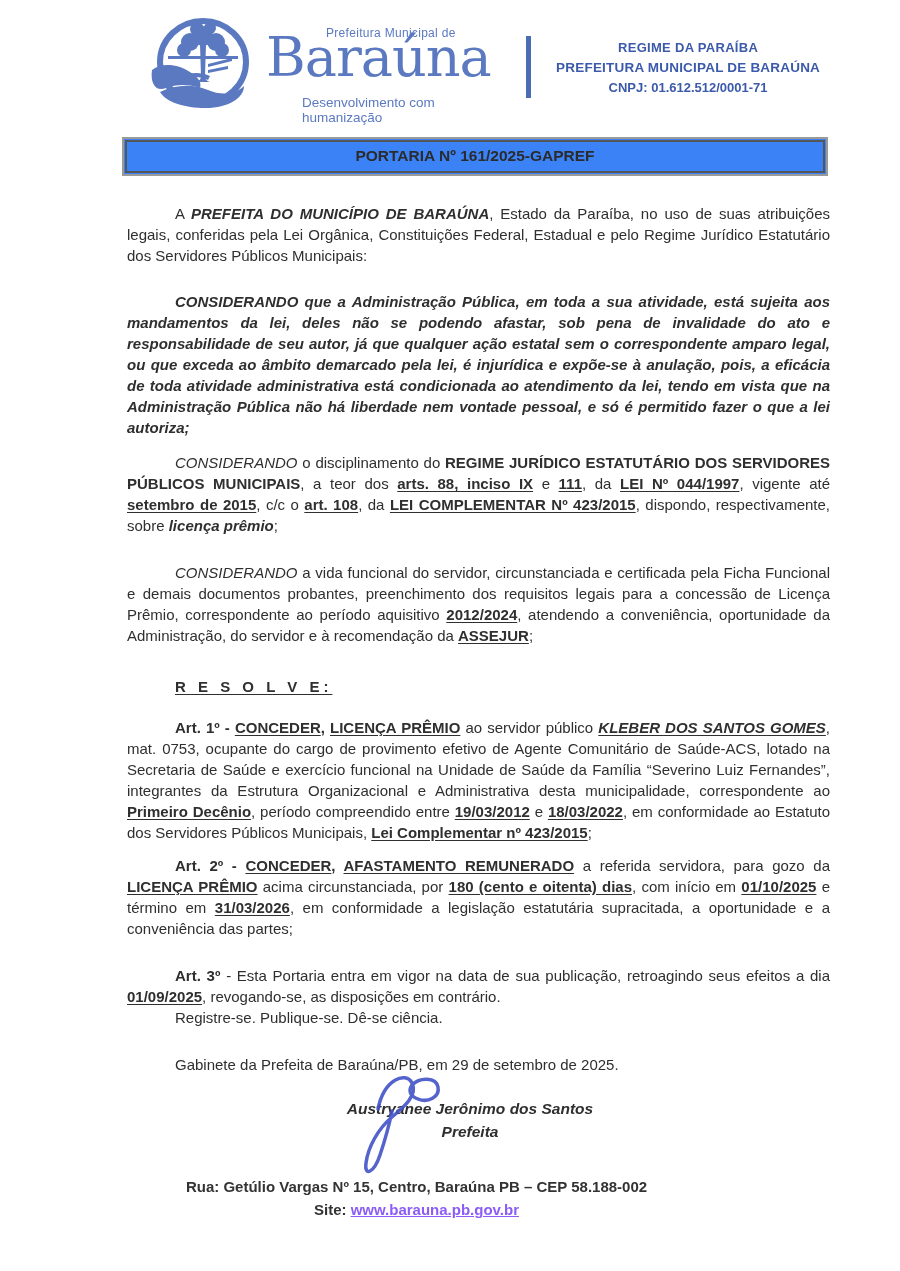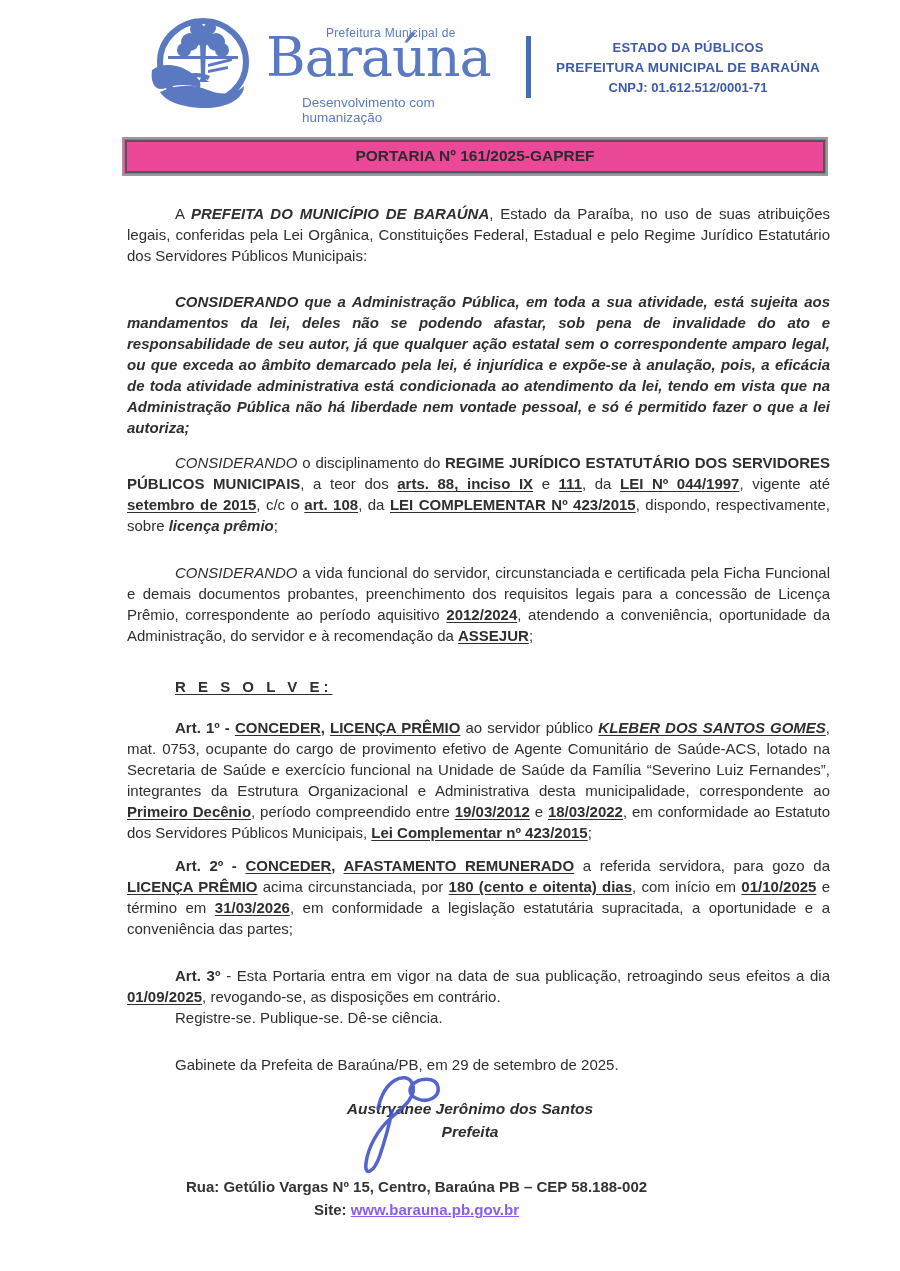--- a/index.html
+++ b/index.html
@@ -13,21 +13,21 @@
   .brand{margin-left:4px;}
   .brand-small{font-size:12px;color:#5b79c0;margin:12px 0 0 60px;letter-spacing:.3px;}
   .brand-name{font-family:"DejaVu Serif",serif;font-size:54px;font-weight:normal;color:#5b79c0;line-height:.95;margin-top:-8px;letter-spacing:-1px;}
   .brand-tagline{font-size:13.5px;color:#5b79c0;margin:12px 0 0 36px;}
   .header-divider{width:5px;height:62px;background:#4a6cb3;margin:22px 12px 0 16px;}
   .org{margin-top:24px;text-align:center;color:#3c5aab;font-weight:bold;width:300px;line-height:1.5;}
   .org-line1{font-size:13px;letter-spacing:.3px;}
   .org-line2{font-size:13.5px;letter-spacing:.2px;}
   .org-line3{font-size:13px;}
   
-  .title-box{margin:12px 0 0 122px;width:700px;border:2px solid #9a9a9a;padding:1px;background:#ec4899;}
+  .title-box{margin:12px 0 0 122px;width:700px;border:2px solid #9a9a9a;padding:1px;background:#3b82f6;}
   .title-box-inner{border:2px solid #565656;text-align:center;font-weight:bold;font-size:15.5px;padding:5px 0 6px;color:#2b2b2b;}
   
   .doc-body{margin:0 0 0 127px;width:703px;font-size:15px;line-height:21px;}
   .doc-body p{margin:0;text-align:justify;text-indent:48px;}
   .p-preamble{margin-top:27px !important;}
   .p-cons1{margin-top:25px !important;font-weight:bold;font-style:italic;}
   .p-cons2{margin-top:14px !important;}
   .p-cons3{margin-top:26px !important;}
   .p-resolve{margin-top:30px !important;text-align:right;}
   .p-art1{margin-top:20px !important;}
@@ -86,21 +86,21 @@
 
     <div class="brand">
       <div class="brand-small">Prefeitura Municipal de</div>
       <div class="brand-name">Baraúna</div>
       <div class="brand-tagline">Desenvolvimento com humanização</div>
     </div>
 
     <div class="header-divider"></div>
 
     <div class="org">
-      <div class="org-line1">ESTADO DA PÚBLICOS</div>
+      <div class="org-line1">REGIME DA PARAÍBA</div>
       <div class="org-line2">PREFEITURA MUNICIPAL DE BARAÚNA</div>
       <div class="org-line3">CNPJ: 01.612.512/0001-71</div>
     </div>
   </div>
 
   <div class="title-box">
     <div class="title-box-inner">PORTARIA Nº 161/2025-GAPREF</div>
   </div>
 
   <div class="doc-body">

